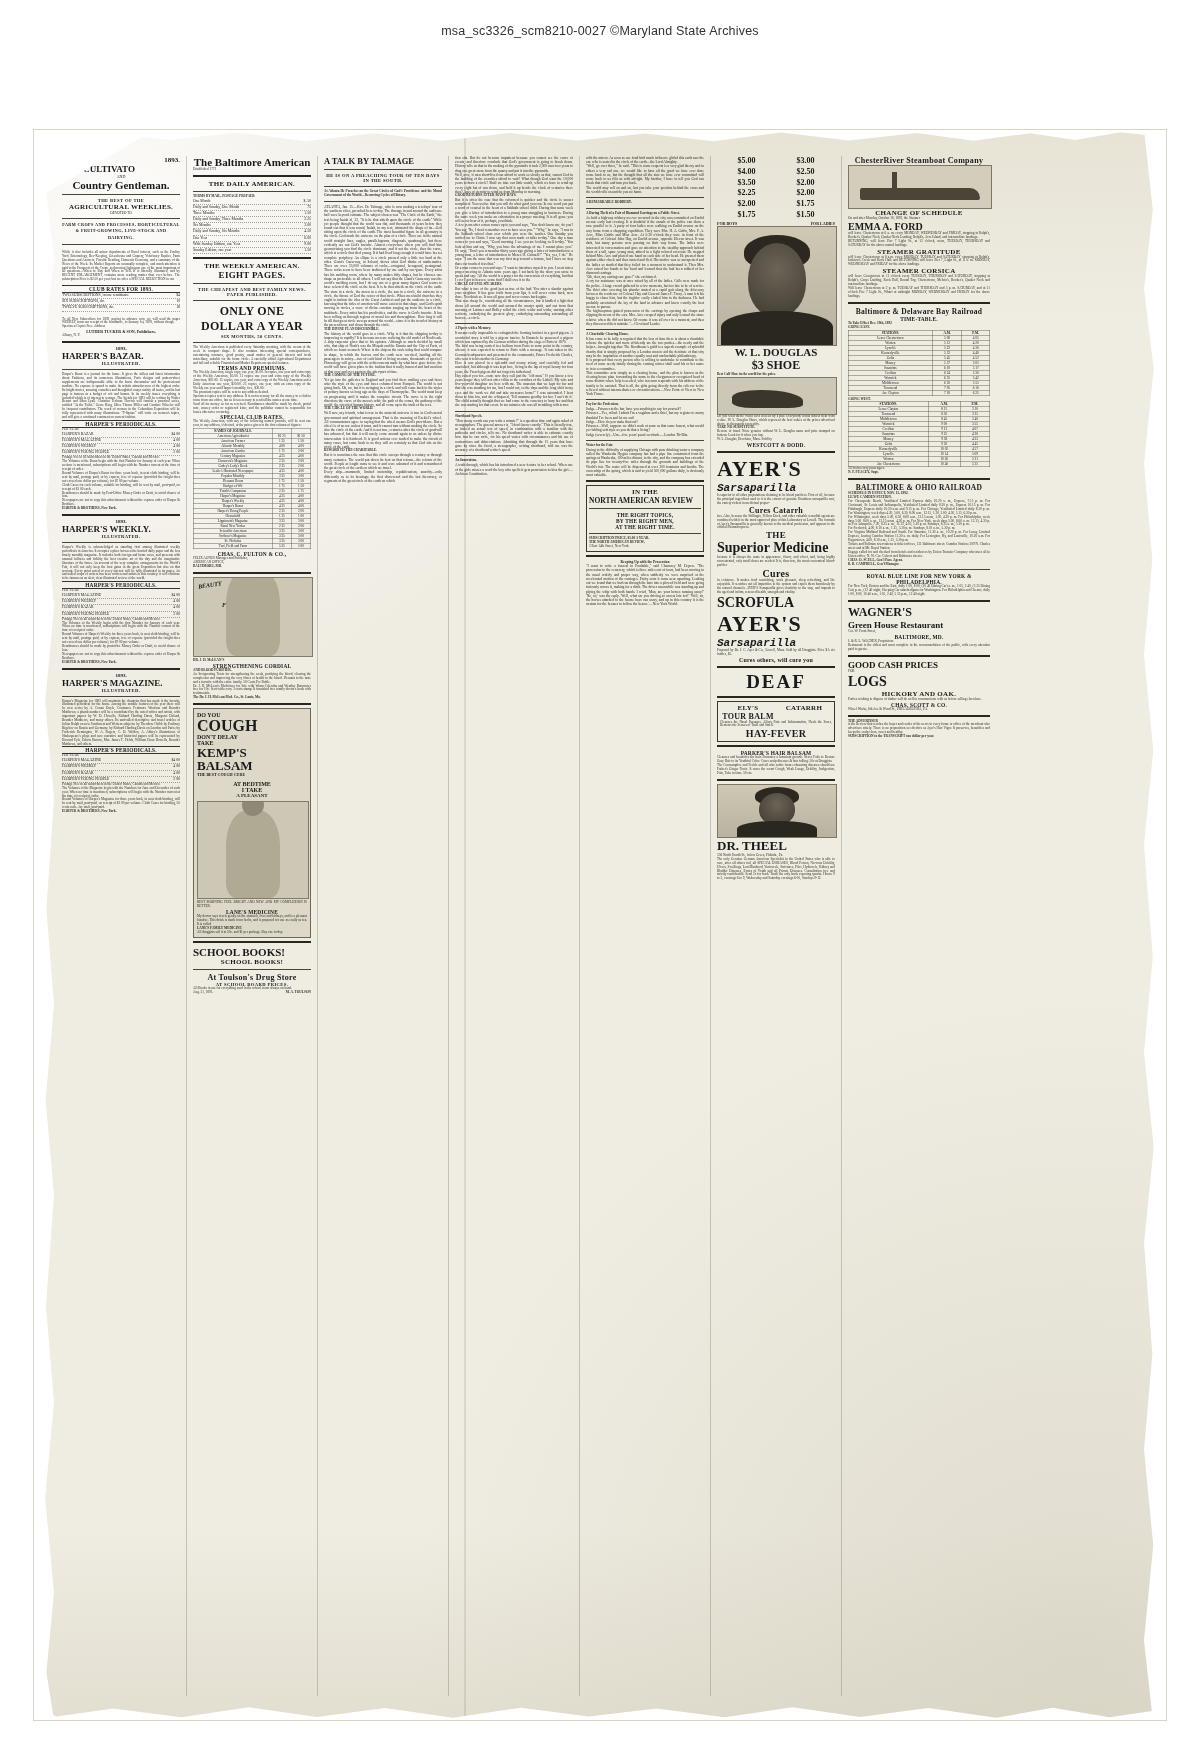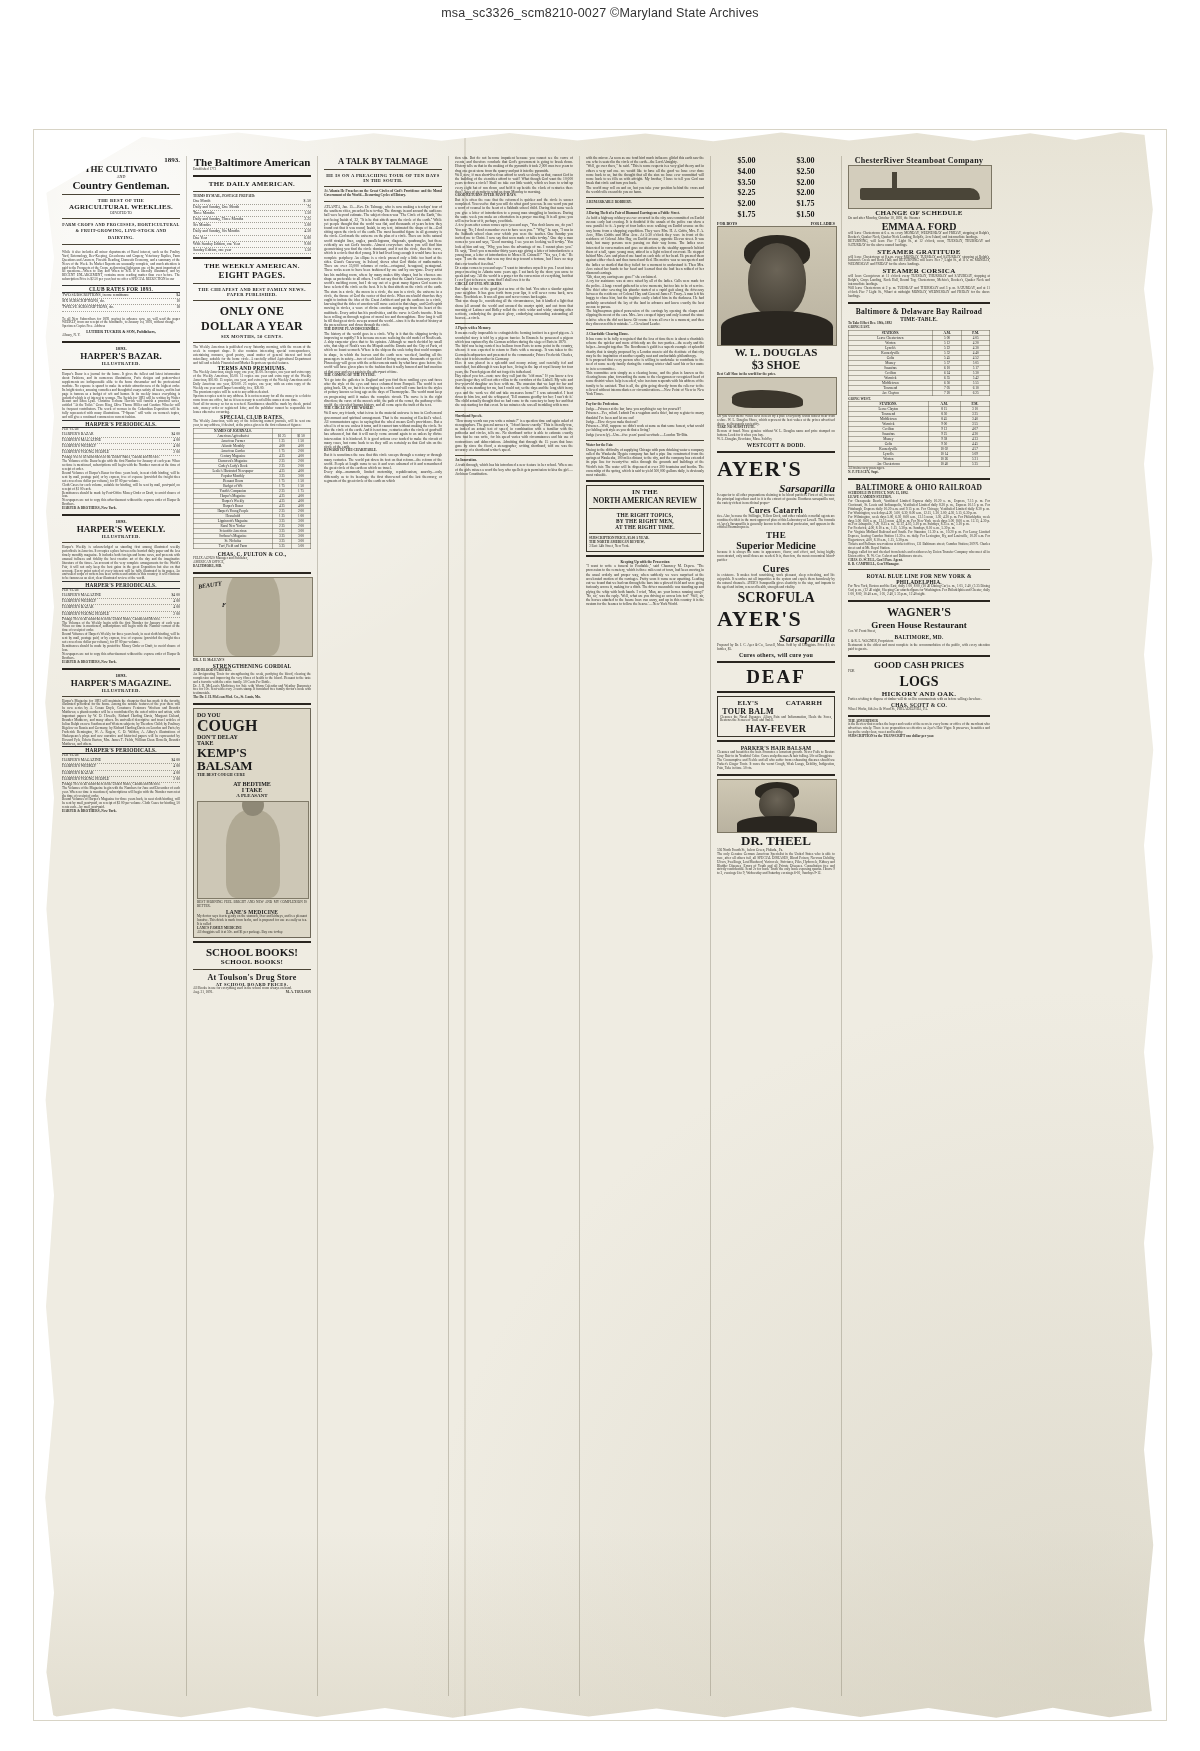--- a/index.html
+++ b/index.html
@@ -1,17 +1,17 @@
 <!DOCTYPE html>
 <html><head>
 <meta charset="utf-8">
 <style>
   html,body{margin:0;padding:0;background:#ffffff;}
   body{width:1200px;height:1751px;font-family:"Liberation Serif",serif;color:#1a1a1a;overflow:hidden;}
-  .archive-head{position:absolute;top:6px;left:0;width:1200px;text-align:center;font-family:"Liberation Sans",sans-serif;font-size:12.5px;color:#333;letter-spacing:.2px;}
+  .archive-head{position:absolute;top:24px;left:0;width:1200px;text-align:center;font-family:"Liberation Sans",sans-serif;font-size:12.5px;color:#333;letter-spacing:.2px;}
   
   .sheet{position:absolute;left:34px;top:130px;width:1132px;height:1590px;background:#efece2;
          box-shadow:0 0 0 1px #d8d4c6;}
   .sheet:before{content:"";position:absolute;inset:0;
     background:
       radial-gradient(circle at 8% 4%, rgba(255,255,255,.85), rgba(255,255,255,0) 28%),
       radial-gradient(circle at 92% 96%, rgba(210,205,188,.55), rgba(255,255,255,0) 36%),
       linear-gradient(180deg, rgba(224,219,202,.55), rgba(255,255,255,0) 12%, rgba(255,255,255,0) 88%, rgba(214,208,190,.5));
     pointer-events:none;}
   
@@ -30,31 +30,31 @@
   .c1{width:118px}.c2{width:118px}.c3{width:118px}.c4{width:118px}
   .c5{width:118px}.c6{width:118px}.c9{width:142px}
   .blk{margin-bottom:6px;}
   .rule{border-top:1px solid #4a4436;margin:3px 0;}
   .rule2{border-top:2px solid #2a2620;margin:3px 0;}
   .ctr{text-align:center}
   .b{font-weight:bold}
   .tiny{font-size:3.6px;line-height:1.18;text-align:justify;color:#2a2722;}
   .hl{font-size:5.4px;font-weight:bold;text-align:center;letter-spacing:.2px;}
   .hl2{font-size:7px;font-weight:bold;text-align:center;letter-spacing:.3px;}
-  .hl3{font-size:9px;font-weight:bold;text-align:center;}
+  .hl3{font-size:9px;font-weight:bold;text-align:left;}
   .hl4{font-size:12px;font-weight:bold;text-align:center;font-family:"Liberation Serif",serif;}
   .hl5{font-size:16px;font-weight:bold;text-align:center;}
   .cap{font-size:4.6px;text-align:center;font-weight:bold;letter-spacing:.4px;}
   .sm{font-size:4.2px;line-height:1.25;}
   .fine{font-size:3.4px;line-height:1.15;text-align:justify;color:#33302a;}
   .rowline{display:flex;justify-content:space-between;font-size:3.8px;line-height:1.35;border-bottom:1px dotted rgba(80,76,62,.5);}
   .rowline span:last-child{padding-left:3px;}
   .pricegrid{display:grid;grid-template-columns:1fr 1fr;font-size:8px;font-weight:bold;text-align:center;line-height:1.35;}
   .ayers{font-family:"Liberation Serif",serif;font-weight:bold;font-size:22px;text-align:left;letter-spacing:1px;}
-  .ayers-sub{font-size:11px;font-weight:bold;text-align:right;font-style:italic;}
+  .ayers-sub{font-size:11px;font-weight:bold;text-align:left;font-style:italic;font-family:Liberation Mono, monospace;}
   .boxad{border:1px solid #3a362c;padding:2px;}
   .tbl{width:100%;border-collapse:collapse;font-size:3.4px;}
   .tbl td,.tbl th{border:1px solid rgba(90,86,70,.45);padding:0 1px;text-align:center;}
   .portrait{position:relative;width:100%;height:118px;background:linear-gradient(180deg,#cfc8b4,#b9b2a0);border:1px solid #7c7664;overflow:hidden;}
   .portrait .face{position:absolute;left:50%;top:16px;transform:translateX(-50%);width:58px;height:74px;border-radius:50% 50% 46% 46%;background:radial-gradient(circle at 50% 36%,#6b6457,#3e392f);}
   .portrait .hair{position:absolute;left:50%;top:8px;transform:translateX(-50%);width:66px;height:34px;border-radius:50% 50% 40% 40%;background:#2c2821;}
   .portrait .shoulders{position:absolute;left:50%;bottom:0;transform:translateX(-50%);width:112px;height:34px;border-radius:48% 48% 0 0;background:#2a2620;}
   .illus{width:100%;background:#cdc7b6;border:1px solid #807a68;position:relative;overflow:hidden;}
   .lady{position:absolute;left:50%;bottom:0;transform:translateX(-50%);width:54px;height:88px;background:#b0a994;border-radius:40% 40% 18% 18%;}
   .lady:after{content:"";position:absolute;left:50%;top:-16px;transform:translateX(-50%);width:22px;height:22px;border-radius:50%;background:#8e8876;}
@@ -574,21 +574,21 @@
       <div class="hl">WESTCOTT &amp; DODD.</div>
       <div class="rule2"></div>
 
       <div>
         <div class="ayers">AYER'S</div>
         <div class="ayers-sub">Sarsaparilla</div>
         <div class="fine">Is superior to all other preparations claiming to be blood purifiers. First of all, because the principal ingredient used in it is the extract of genuine Honduras sarsaparilla root, the variety richest in medicinal proper-</div>
         <div class="hl2" style="font-size:8px">Cures Catarrh</div>
         <div class="fine">ties. Also, because the Stillingia, Yellow Dock, and other valuable remedial agents are combined with it in the most approved plan of this Laboratory at Lowell. The formula of Ayer's Sarsaparilla is generally known to the medical profession, and appears in the official Pharmacopoeia.</div>
         <div class="hl2" style="font-size:9px">THE</div>
-        <div class="hl3" style="font-size:10px">Superior Medicine</div>
+        <div class="hl3" style="font-size:14px">Superior Medicine</div>
         <div class="fine">because it is always the same in appearance, flavor, and effect, and, being highly concentrated, only small doses are needed. It is, therefore, the most economical blood-purifier</div>
         <div class="hl2" style="font-size:10px">Cures</div>
         <div class="fine">in existence. It makes food nourishing, work pleasant, sleep refreshing, and life enjoyable. It searches out all impurities in the system and expels them harmlessly by the natural channels. AYER'S Sarsaparilla gives elasticity to the step, and imparts to the aged and infirm, renewed health, strength and vitality.</div>
         <div class="hl3" style="font-size:14px">SCROFULA</div>
         <div class="ayers">AYER'S</div>
         <div class="ayers-sub">Sarsaparilla</div>
         <div class="fine ctr">Prepared by Dr. J. C. Ayer &amp; Co., Lowell, Mass. Sold by all Druggists. Price $1; six bottles, $5.</div>
         <div class="hl" style="font-size:6px">Cures others, will cure you</div>
       </div>
       <div class="rule2"></div>

